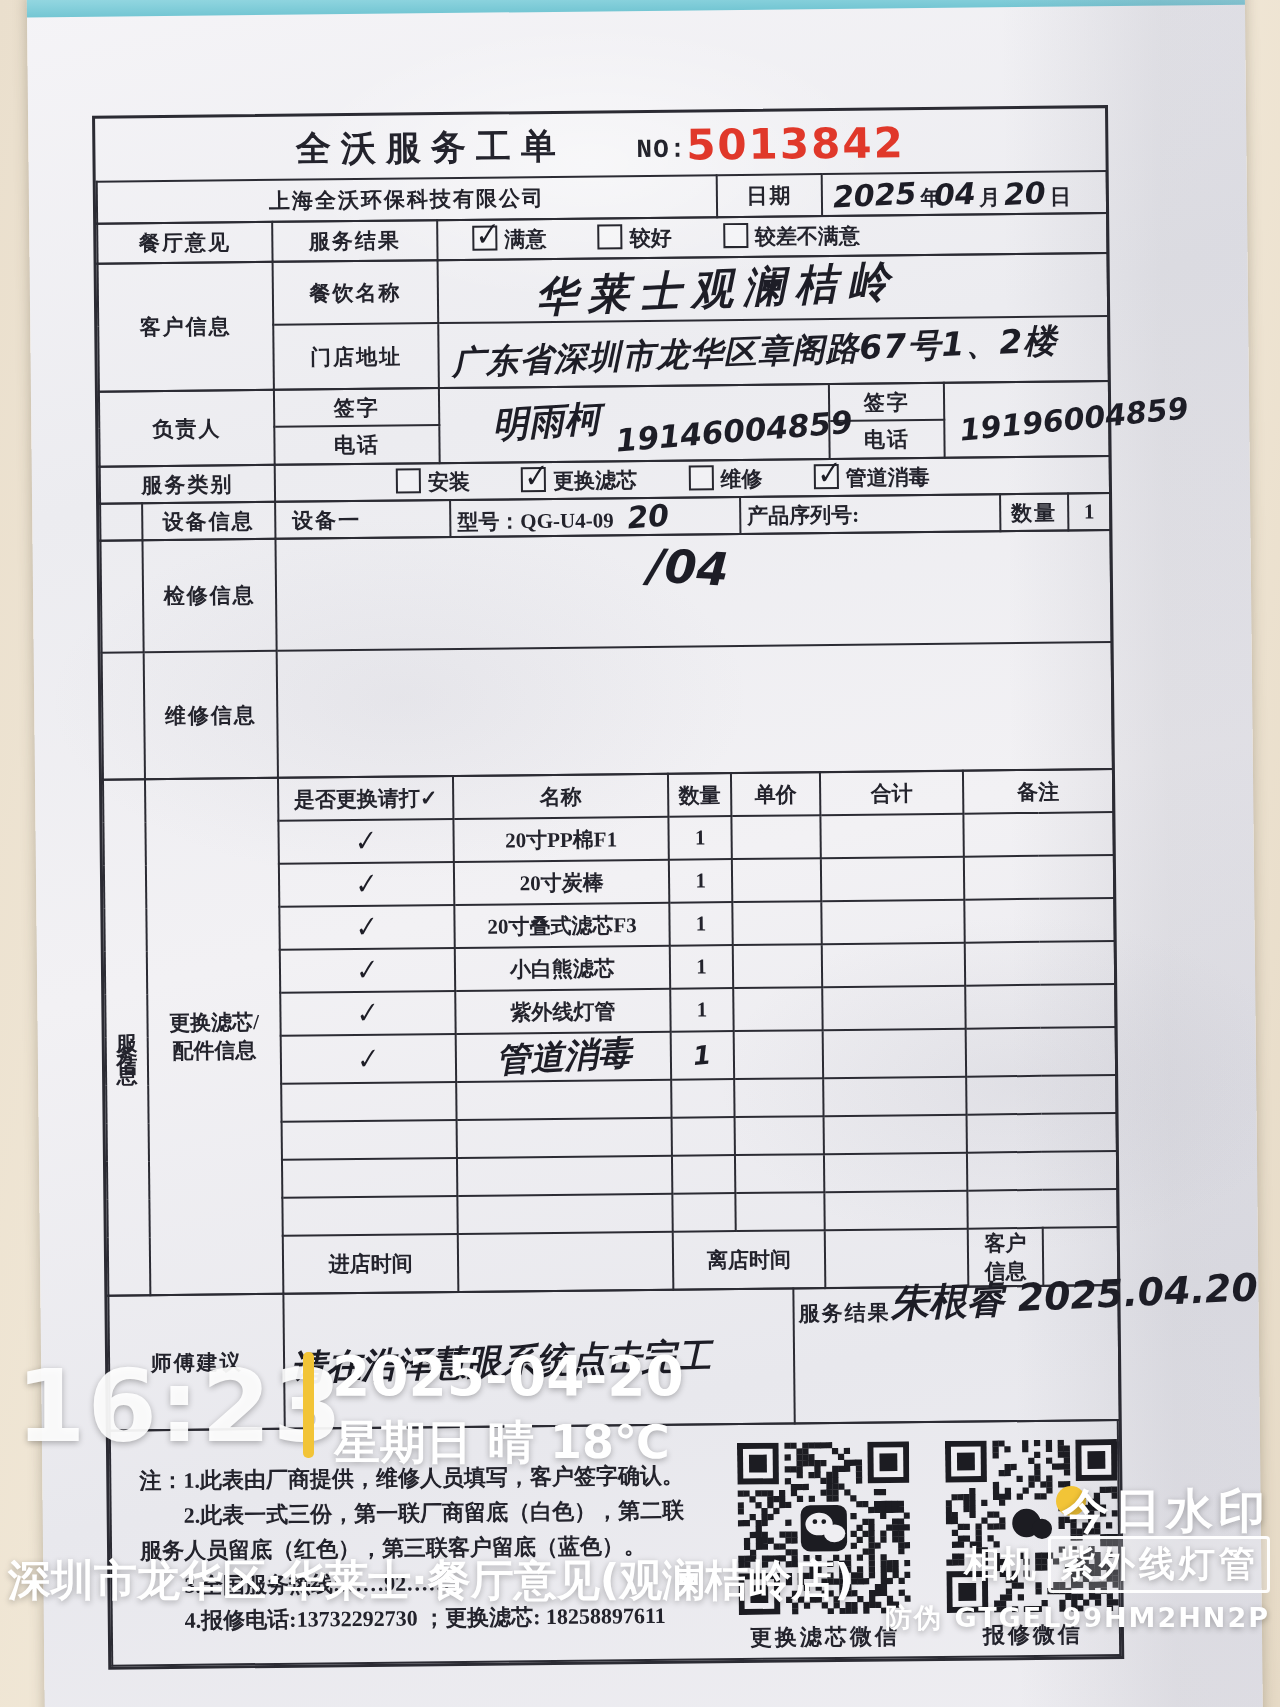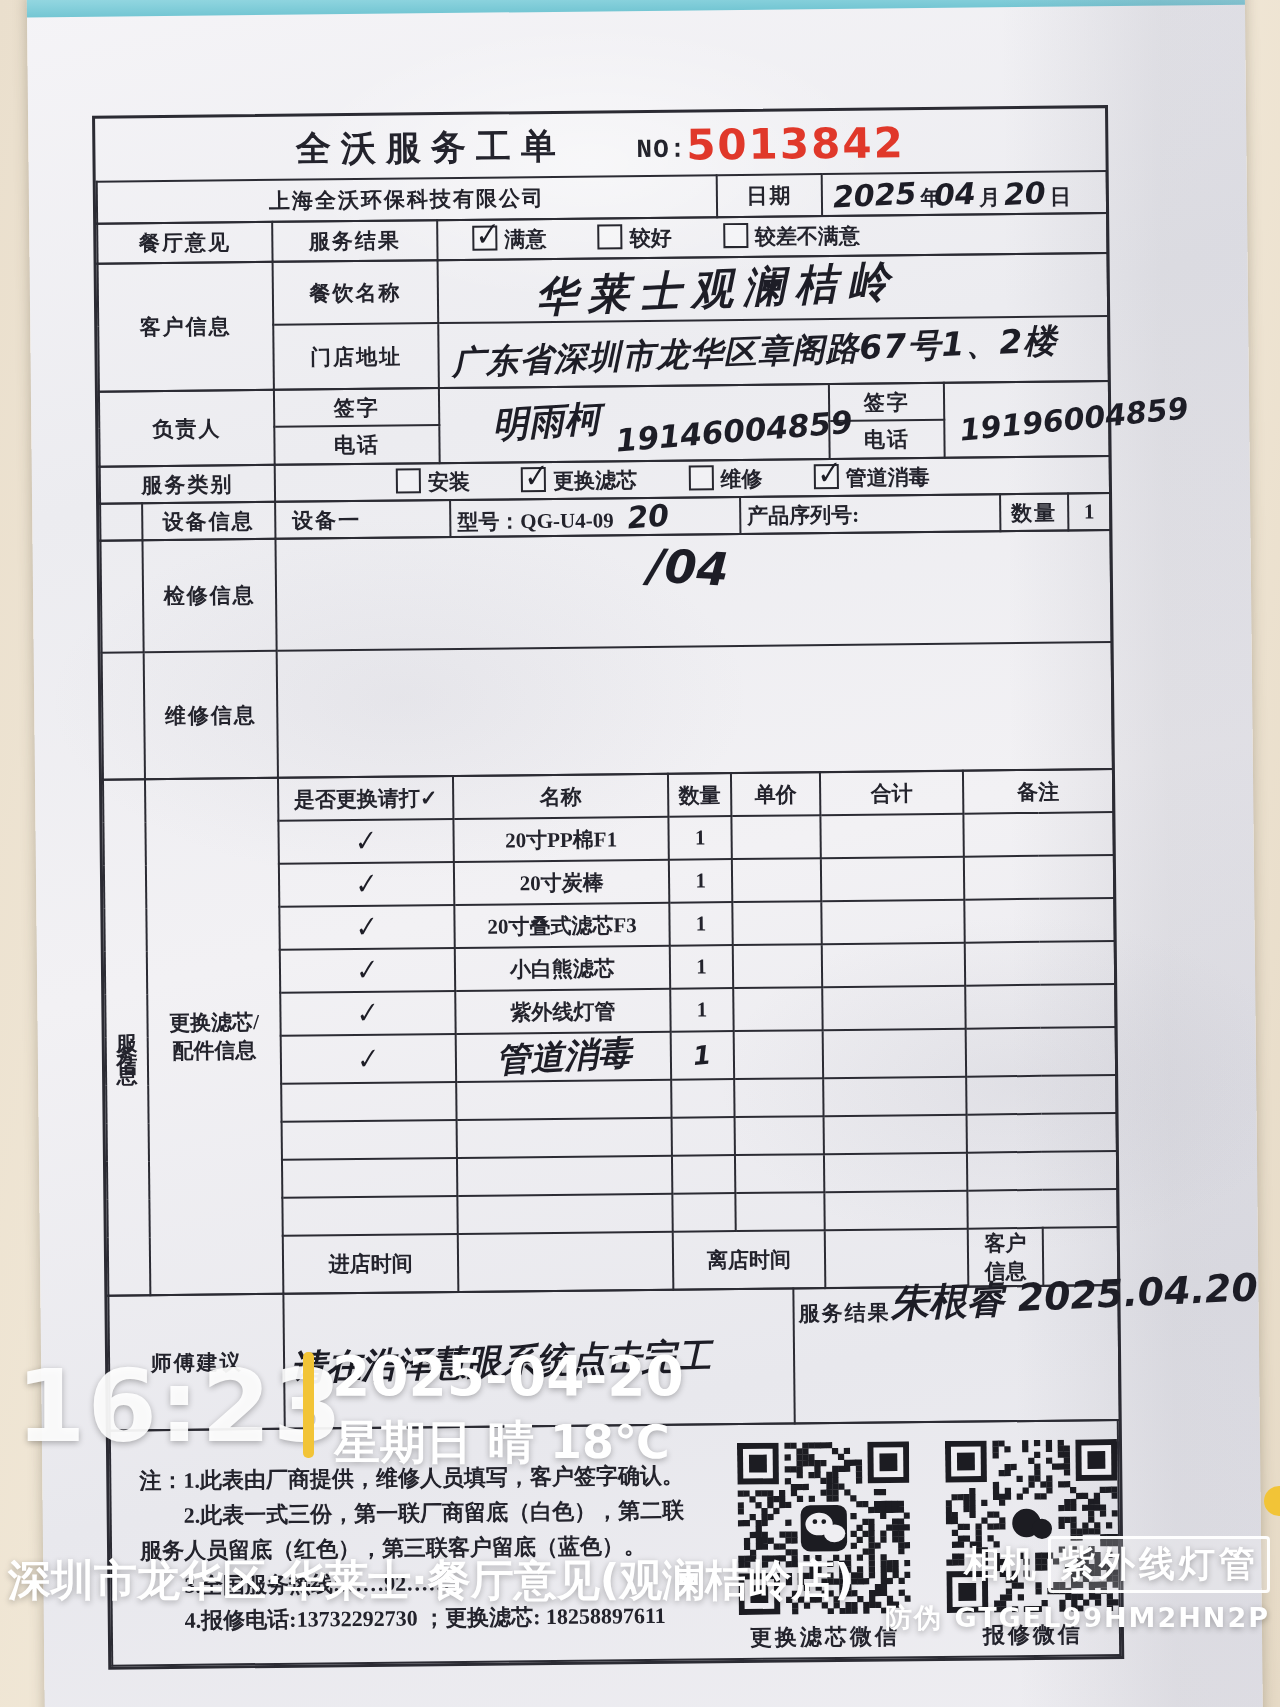--- a/index.html
+++ b/index.html
@@ -941,20 +941,20 @@
 
     </div>
   </div>
 
   <div class="wm wm-time">16:23</div>
   <div class="wm wm-bar"></div>
   <div class="wm wm-date">2025-04-20</div>
   <div class="wm wm-week">星期日 晴 18℃</div>
   <div class="wm wm-loc">深圳市龙华区·华莱士·餐厅意见(观澜桔岭店)</div>
   <div class="wm wm-brand" style="position:absolute;">
-    <span class="brand-dot"></span>
+    <span class="brand-dot"></span><span>今日水印</span>
   </div>
   <div class="wm wm-line2">
     <span>相机</span>
     <span class="wm-badge">紫外线灯管</span>
   </div>
   <div class="wm wm-anti">防伪 GTGEL99HM2HN2P</div>
 </div>
 
 </body></html>

